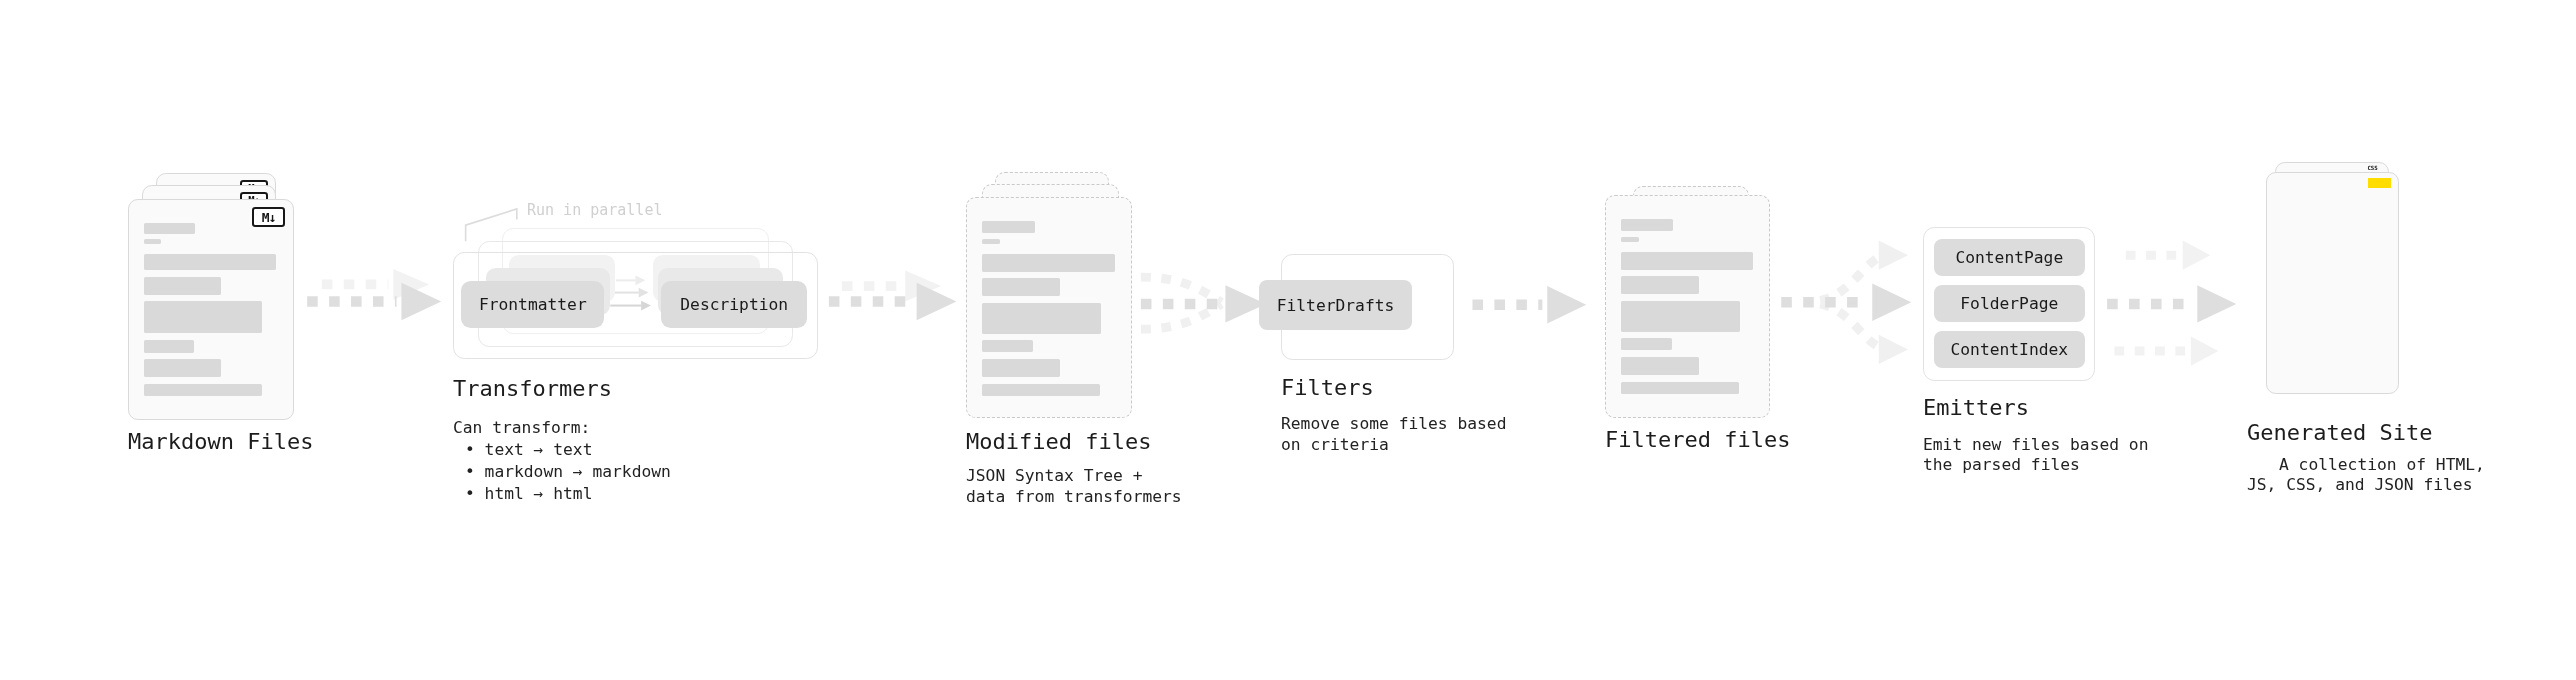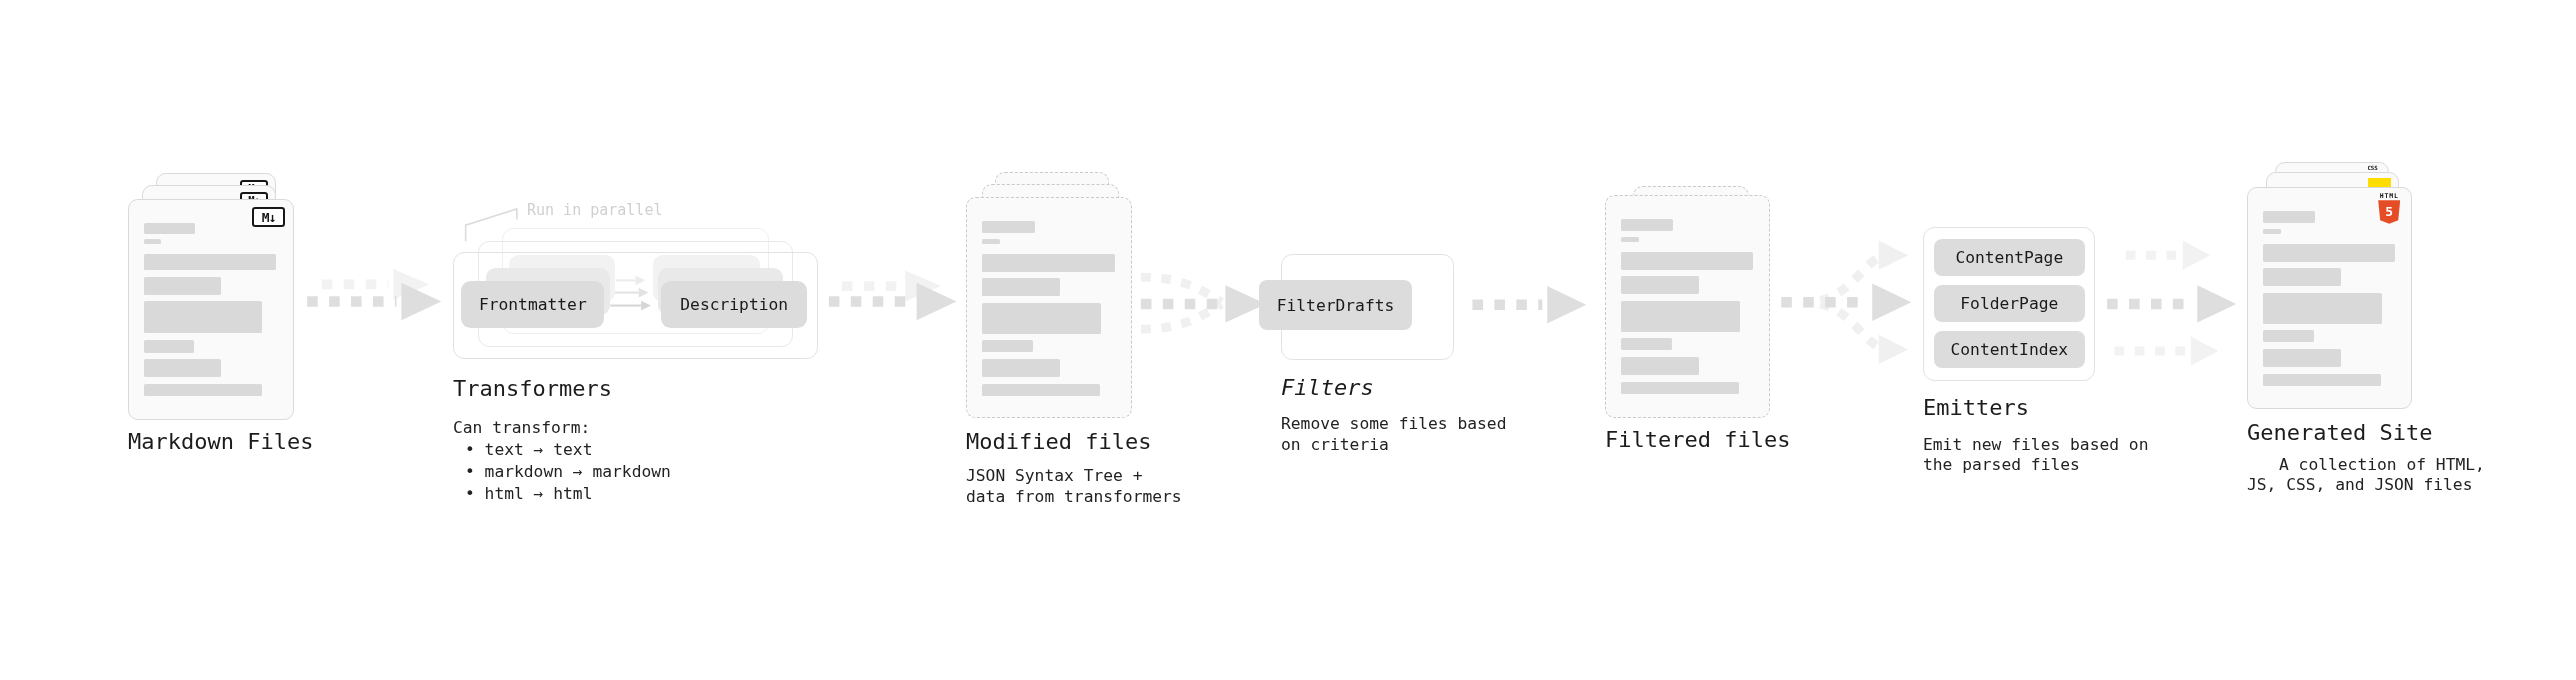--- a/index.html
+++ b/index.html
@@ -185,21 +185,21 @@
       <div class="bar" style="width:78px;height:18.7px;margin-bottom:6.5px;"></div>
       <div class="bar" style="width:118px;height:12.2px;"></div>
     </div>
   </div>
   <div class="stage-title" style="left:966px;top:429px;">Modified files</div>
   <div class="stage-desc" style="left:966px;top:466px;">JSON Syntax Tree +</div>
   <div class="stage-desc" style="left:966px;top:487px;">data from transformers</div>
 
   <div class="panel" style="left:1281px;top:254px;width:173px;height:106px;"></div>
   <div class="chip" style="left:1240px;top:280px;width:153px;height:50px;margin-left:19px;">FilterDrafts</div>
-  <div class="stage-title" style="left:1281px;top:375px;font-style:italic;">Filters</div>
+  <div class="stage-title" style="left:1281px;top:375px;">Filters</div>
   <div class="stage-desc" style="left:1281px;top:414px;">Remove some files based</div>
   <div class="stage-desc" style="left:1281px;top:435px;">on criteria</div>
 
   <div class="doc dashed" style="left:1633px;top:186px;width:116px;height:221px;"></div>
   <div class="doc dashed" style="left:1605px;top:195px;width:165px;height:223px;">
     <div class="lines">
       <div class="bar" style="width:52px;height:12.2px;margin-bottom:5.7px;"></div>
       <div class="bar" style="width:18px;height:4.9px;margin-bottom:9.8px;"></div>
       <div class="bar" style="width:132px;height:18px;margin-bottom:6.5px;"></div>
       <div class="bar" style="width:78px;height:18px;margin-bottom:6.5px;"></div>
@@ -222,36 +222,18 @@
 
   <div class="doc" style="left:2275px;top:162px;width:114px;height:222px;">
     <div class="css-badge">
       <div class="css-word">CSS</div>
       <div class="css-bar"></div>
     </div>
   </div>
   <div class="doc" style="left:2266px;top:172px;width:133px;height:222px;">
     <div class="js-badge"></div>
   </div>
-  <div class="doc" style="left:2247px;top:187px;width:165px;height:222px;">
-    <div class="html5-icon">
-      <div class="html5-word">HTML</div>
-      <div class="html5-shield">
-          <span>5</span>
-        </div>
-    </div>
-    <div class="lines">
-      <div class="bar" style="width:52px;height:12.2px;margin-bottom:5.7px;"></div>
-      <div class="bar" style="width:18px;height:4.9px;margin-bottom:9.8px;"></div>
-      <div class="bar" style="width:132px;height:18px;margin-bottom:6.5px;"></div>
-      <div class="bar" style="width:78px;height:18px;margin-bottom:6.5px;"></div>
-      <div class="bar" style="width:119px;height:31px;margin-bottom:6.5px;"></div>
-      <div class="bar" style="width:51px;height:12.2px;margin-bottom:6.5px;"></div>
-      <div class="bar" style="width:78px;height:18.7px;margin-bottom:6.5px;"></div>
-      <div class="bar" style="width:118px;height:12.2px;"></div>
-    </div>
-  </div>
   <div class="stage-title" style="left:2247px;top:420px;">Generated Site</div>
   <div class="stage-desc" style="left:2247px;top:455px;margin-left:32px;">A collection of HTML,</div>
   <div class="stage-desc" style="left:2247px;top:475px;">JS, CSS, and JSON files</div>
 
 </div>
 
 
 </body></html>

